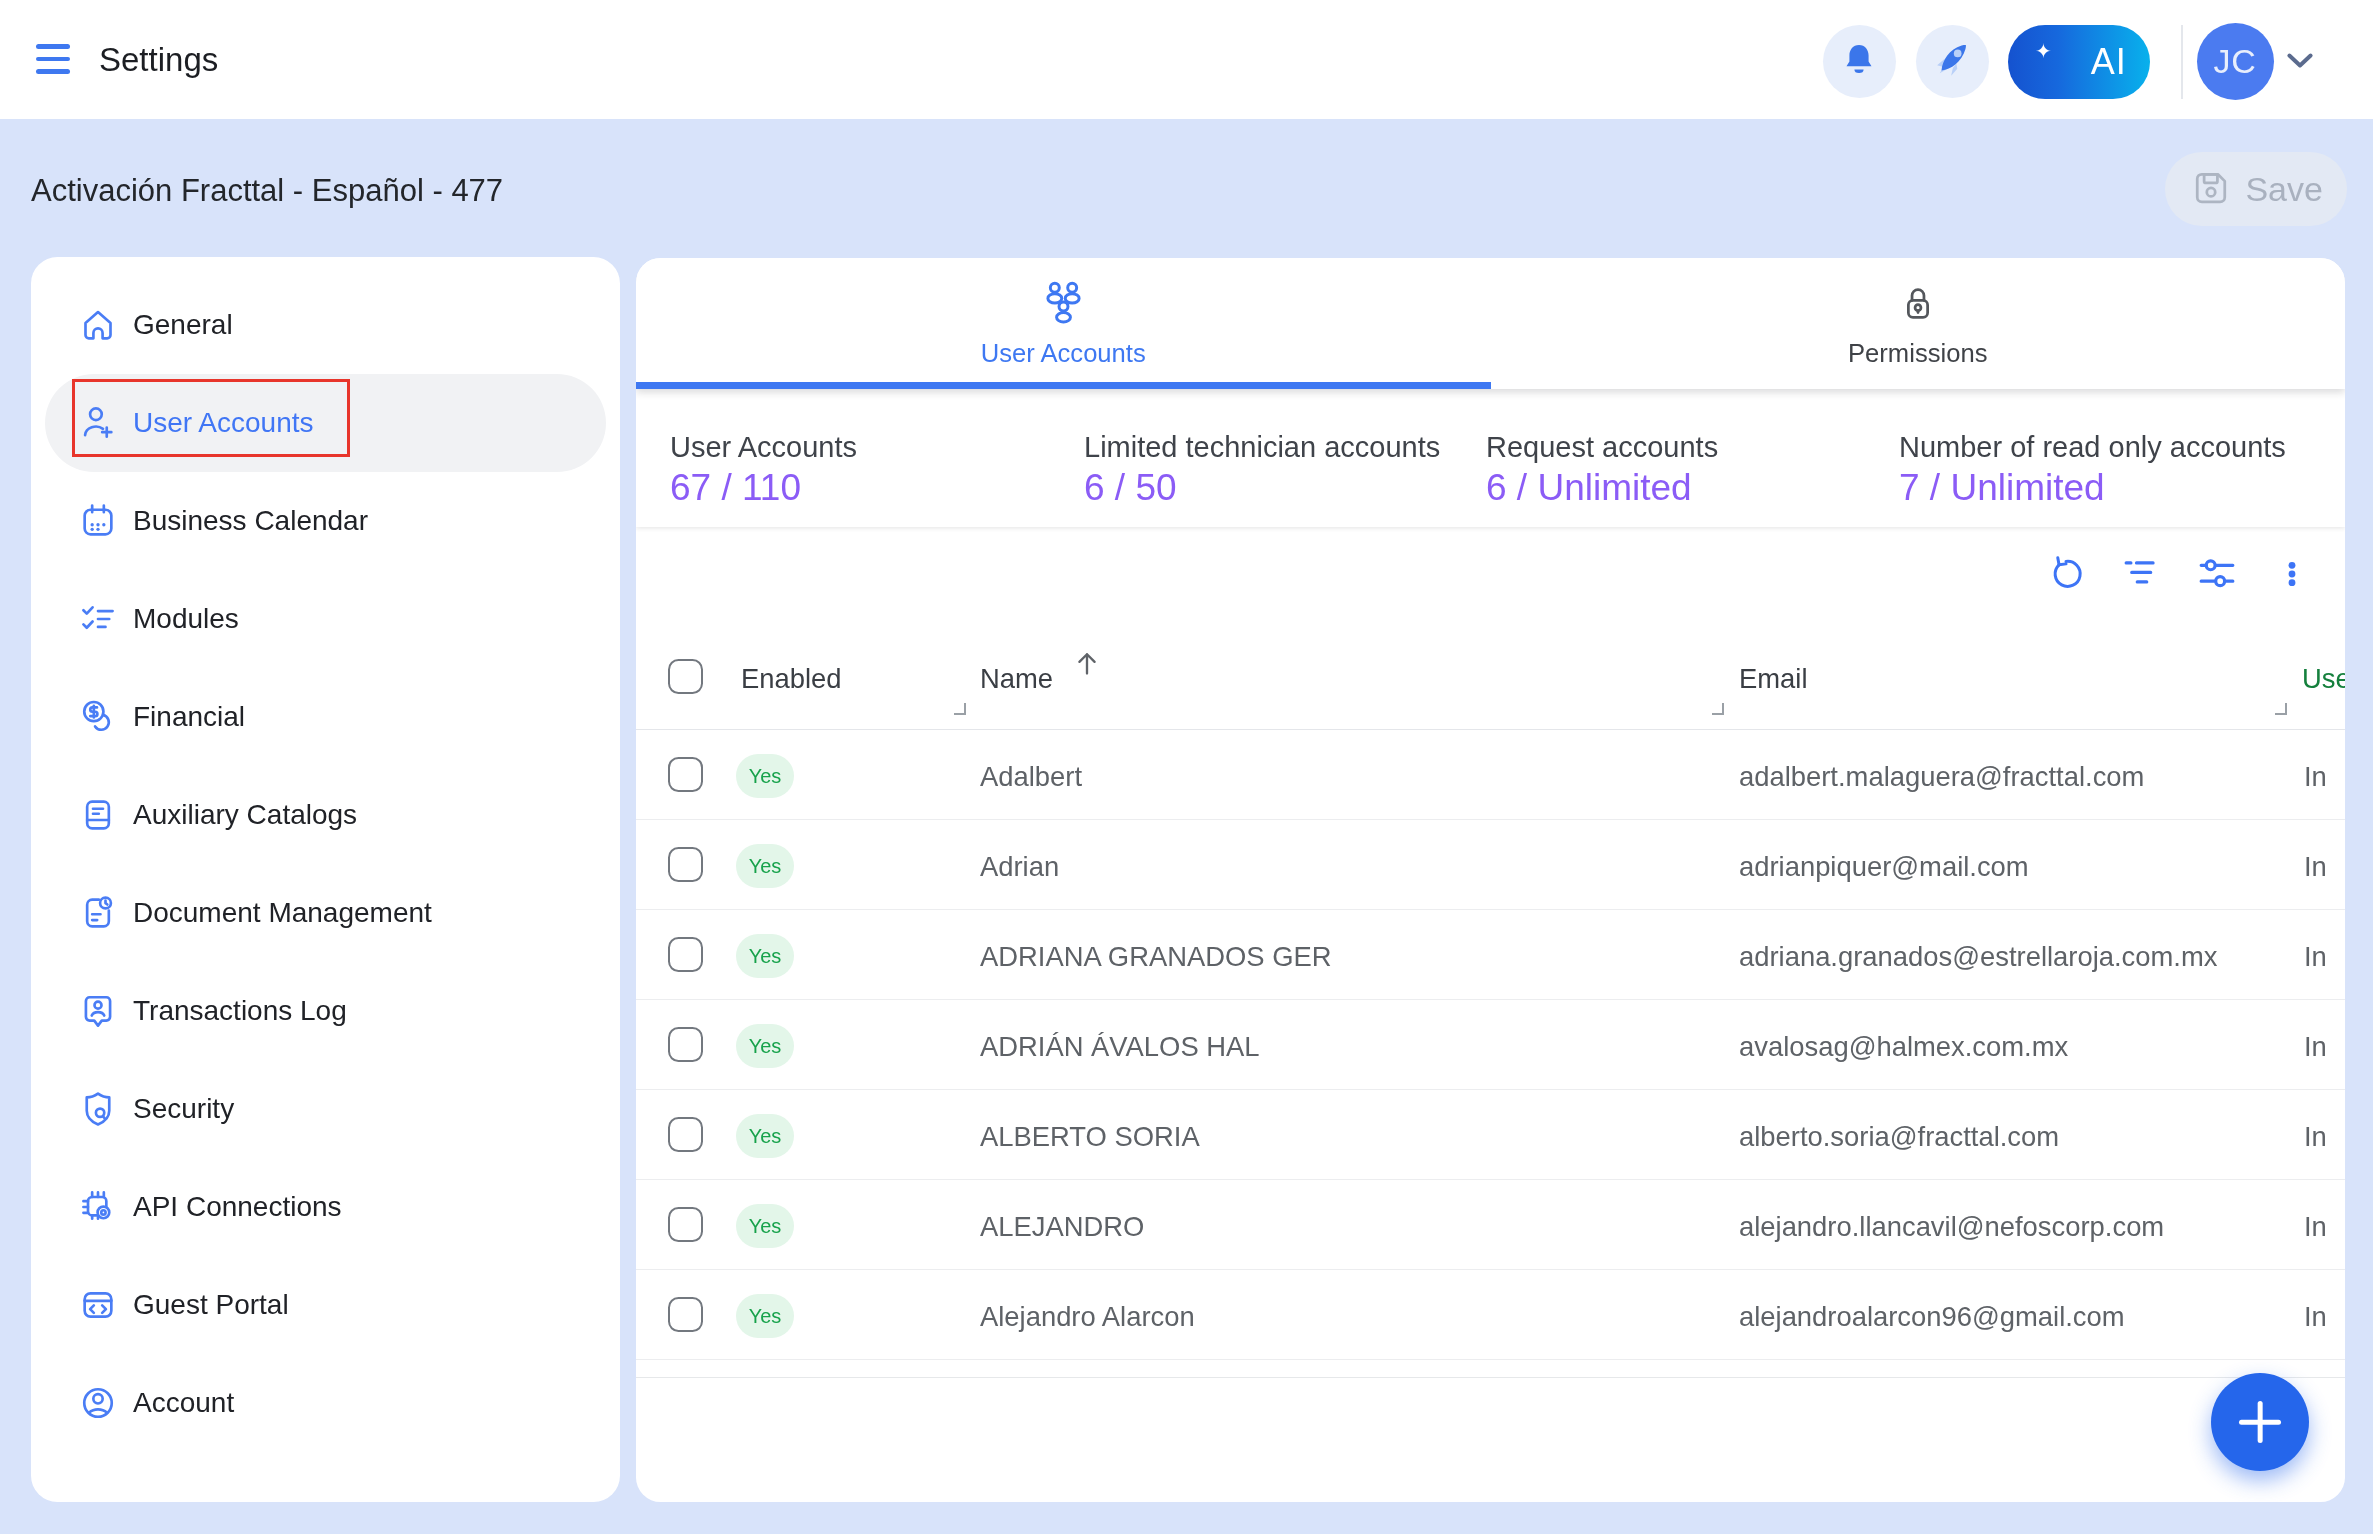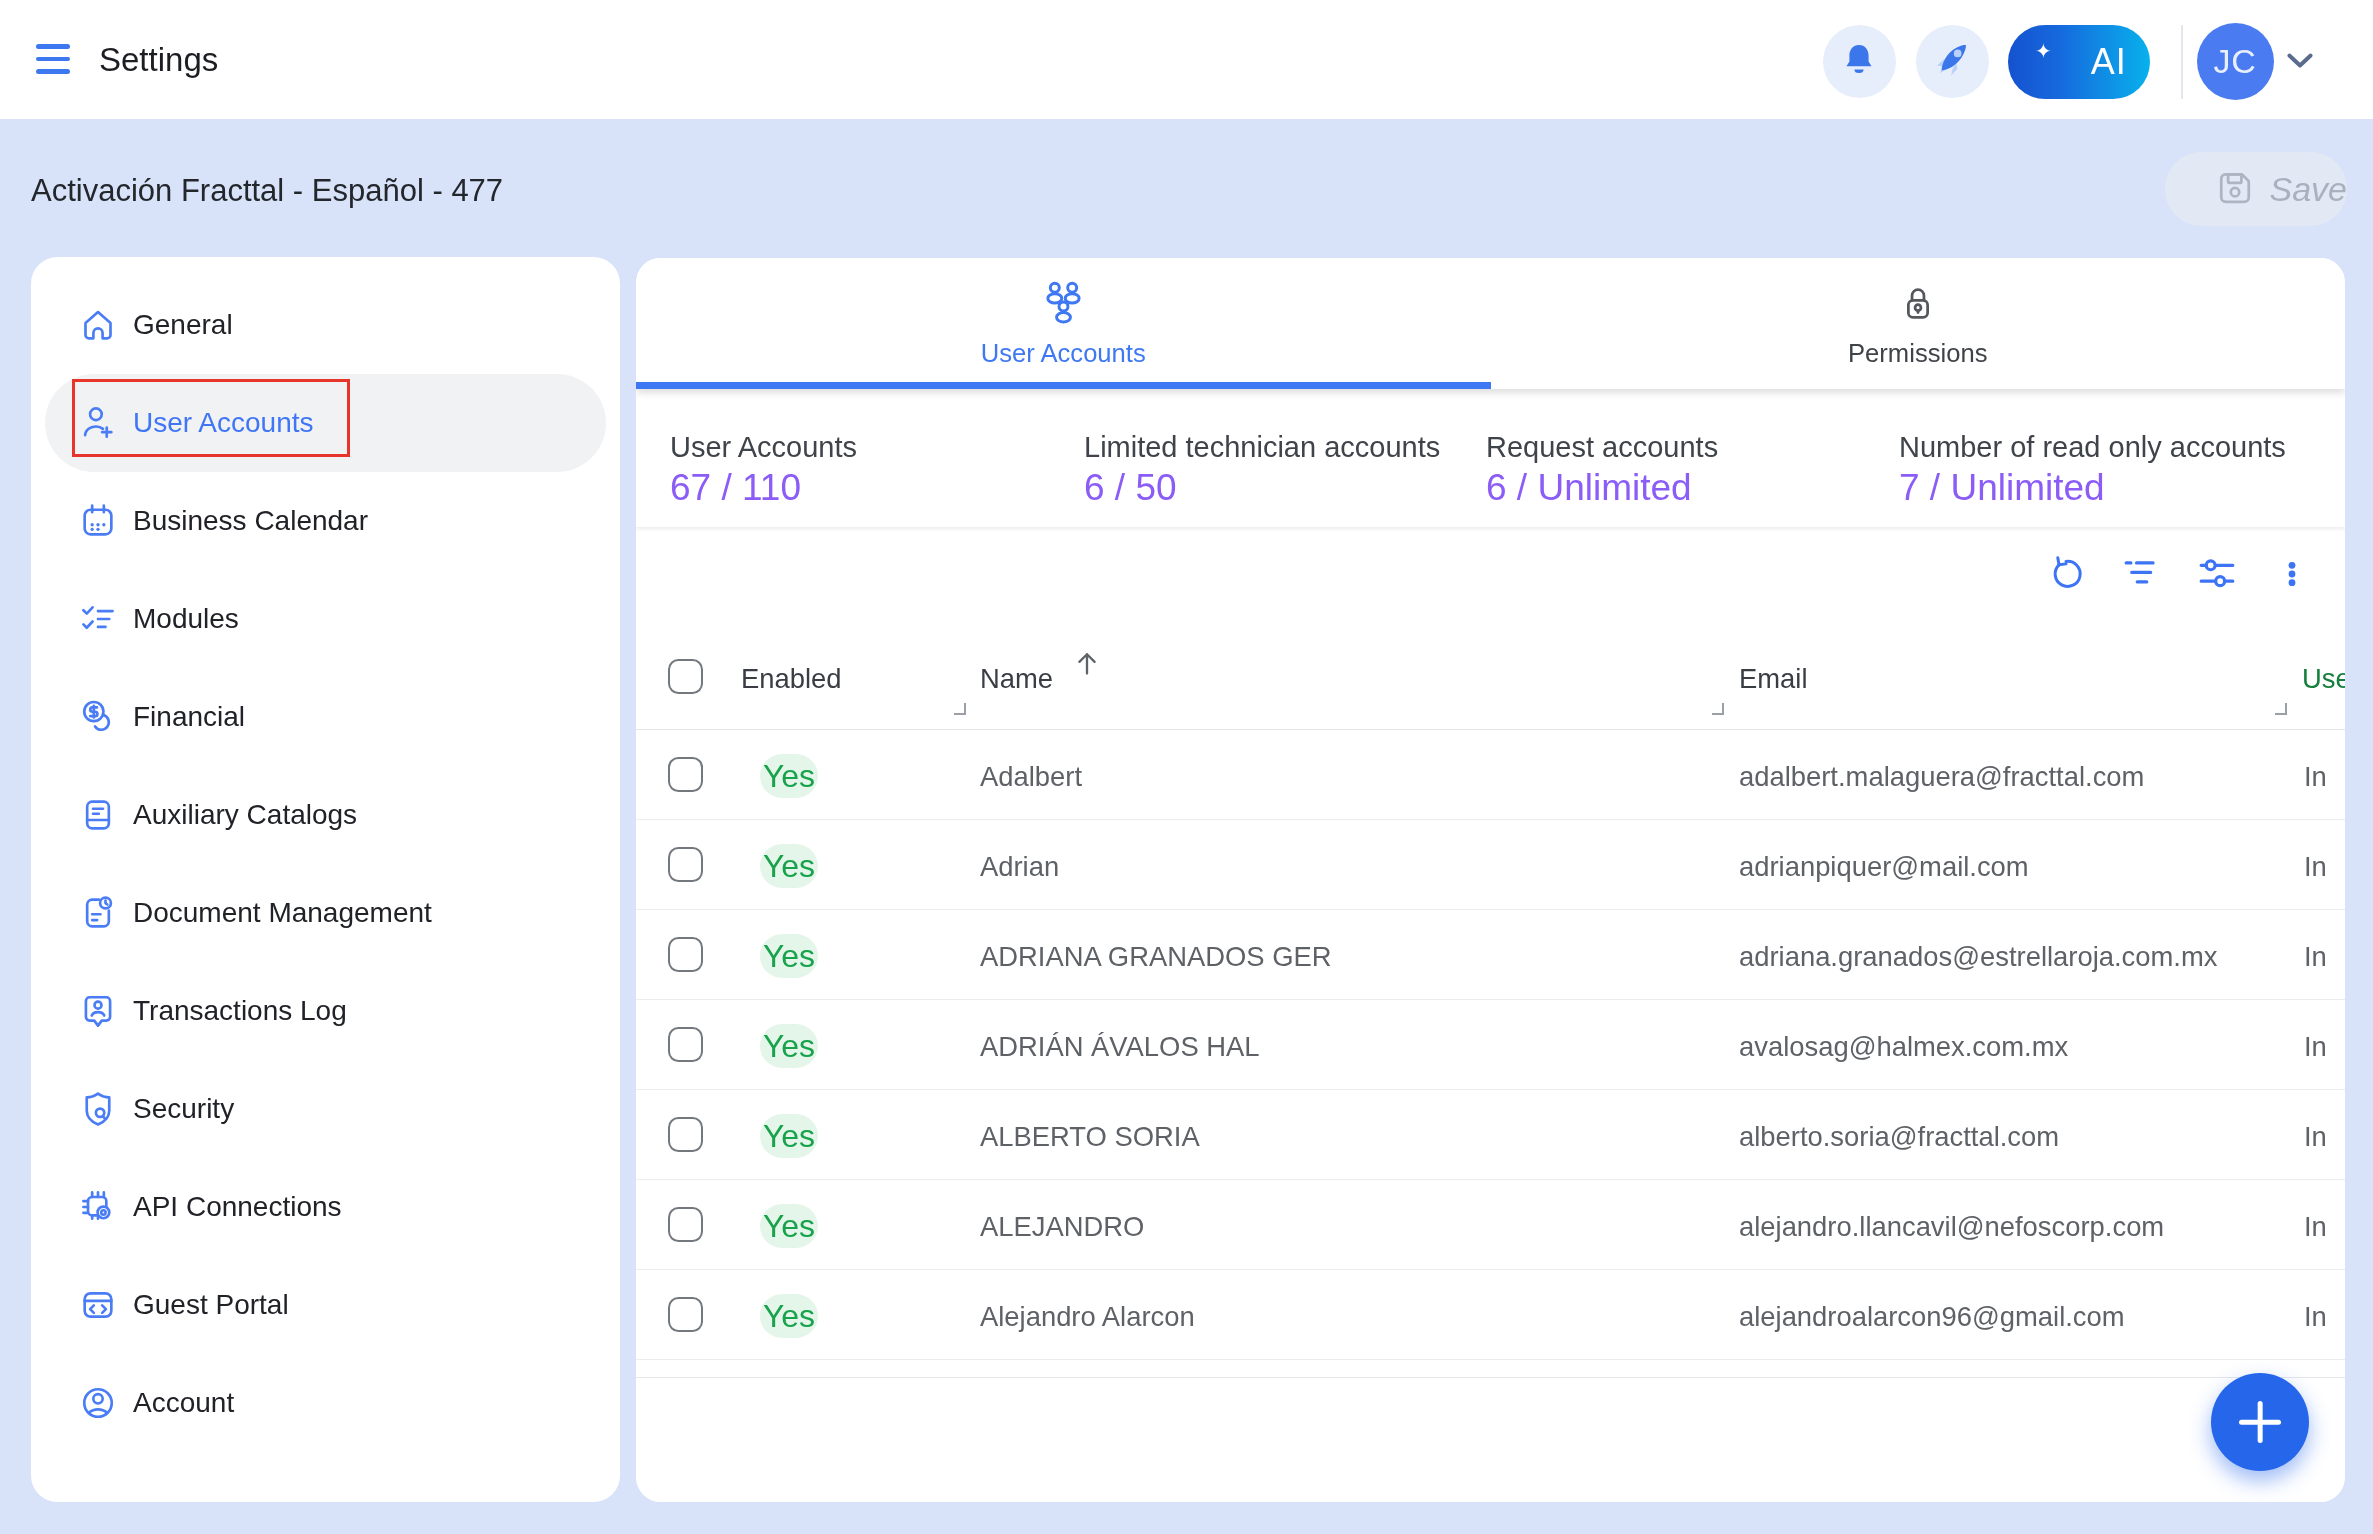--- a/index.html
+++ b/index.html
@@ -16,21 +16,21 @@
 .icon-circle + .icon-circle { margin-left:20px; }
 .ai-pill { margin-left:19px; width:142px; height:74px; border-radius:37px; background:linear-gradient(90deg,#1552cf 0%, #1668dd 35%, #08b1ec 100%); position:relative; color:#fff; }
 .ai-pill .sparkle { position:absolute; left:27.4px; top:14px; font-size:20px; color:#fff; }
 .ai-pill .ai-text { position:absolute; left:83px; top:0; line-height:74px; font-size:36px; font-weight:500; letter-spacing:0.9px; }
 .v-divider { width:1.9px; height:74px; background:#e4e7ec; margin-left:31px; }
 .avatar { margin-left:14px; width:77px; height:77px; border-radius:50%; background:#4b7bf0; color:#e8eefc; display:flex; align-items:center; justify-content:center; font-size:34px; font-weight:500; letter-spacing:0.9px; }
 .chevron { margin-left:11.4px; display:flex; align-items:center; }
 
 
 .breadcrumb { position:absolute; left:31px; top:173px; font-size:31px; color:#23262b; }
-.save-btn { position:absolute; left:2165px; top:152px; width:182px; height:74px; border-radius:37px; background:#e3e9f4; display:flex; align-items:center; justify-content:flex-end; gap:12.3px;font-style:italic; }
+.save-btn { position:absolute; left:2165px; top:152px; width:182px; height:74px; border-radius:37px; background:#e3e9f4; display:flex; align-items:center; justify-content:center; gap:12.3px; }
 .save-btn .save-label { font-size:34px; color:#a9b1bf; }
 
 
 .sidebar { position:absolute; left:31px; top:257px; width:589px; height:1245px; background:#fff; border-radius:26.5px; padding-top:19px; }
 .side-item { height:98px; margin:0 14px; border-radius:49px; display:flex; align-items:center; padding-left:33px; cursor:pointer; }
 .side-item.active { background:#f1f2f4; }
 .side-item .s-icon { width:40px; height:40px; flex:0 0 40px; margin-right:15px; display:flex; align-items:center; justify-content:center; }
 .side-item .s-label { font-size:28px; color:#202227; }
 .side-item.active .s-label { color:#4076f5; }
 .red-annotation { position:absolute; left:41px; top:122px; width:278px; height:78px; border:3.8px solid #e8352b; pointer-events:none; }
@@ -66,21 +66,21 @@
 .col-name-h { position:absolute; left:344px; top:39px; font-size:27.4px; color:#3a3e44; }
 .sort-arrow { position:absolute; left:437px; top:24.6px; }
 .col-email-h { position:absolute; left:1103px; top:39px; font-size:27.4px; color:#3a3e44; }
 .col-use-h { position:absolute; left:1666px; top:39px; font-size:27.4px; color:#15803d; white-space:nowrap; }
 .resize-mark { position:absolute; top:79px; width:12.3px; height:12.3px; border-right:2.8px solid #9aa0a6; border-bottom:2.8px solid #9aa0a6; }
 .rm-1 { left:318px; } .rm-2 { left:1076px; } .rm-3 { left:1639px; }
 
 .cb { position:absolute; left:32px; width:35px; height:35px; border:2.8px solid #73787f; border-radius:10.4px; background:#fff; cursor:pointer; }
 .trow { position:relative; height:90px; border-bottom:1.9px solid #ecedef; background:#fff; }
 .trow .cb { top:27.4px; }
-.badge-yes { position:absolute; left:124px; top:24px; width:58px; height:44px; border-radius:22px; background:#e3f6e9; color:#17a24b; font-size:32px; display:flex; align-items:center; justify-content:center; }
+.badge-yes { position:absolute; left:100px; top:24px; width:58px; height:44px; border-radius:22px; background:#e3f6e9; color:#17a24b; font-size:20px; display:flex; align-items:center; justify-content:center; }
 .cell-name { position:absolute; left:344px; top:31px; font-size:27.4px; color:#5e6267; white-space:nowrap; }
 .cell-email { position:absolute; left:1103px; top:31px; font-size:27.4px; color:#5e6267; white-space:nowrap; }
 .cell-type { position:absolute; left:1668px; top:31px; font-size:27.4px; color:#5e6267; white-space:nowrap; }
 
 .scroll-strip { height:18px; border-bottom:1.9px solid #e6e8ea; background:#fff; }
 .tfoot { position:relative; height:121px; background:#fff; }
 .showing { position:absolute; left:50px; top:0; line-height:119px; font-size:29px; color:#9ba1a8; }
 .fab { position:absolute; left:1575px; top:1115px; width:98px; height:98px; border-radius:50%; background:#2566eb; box-shadow:0 9.5px 21px rgba(37,102,235,0.45); cursor:pointer; }
 .fab::before { content:""; position:absolute; left:50%; top:50%; width:42px; height:4.7px; background:#fff; transform:translate(-50%,-50%); border-radius:2.8px; }
 .fab::after { content:""; position:absolute; left:50%; top:50%; width:4.7px; height:42px; background:#fff; transform:translate(-50%,-50%); border-radius:2.8px; }

